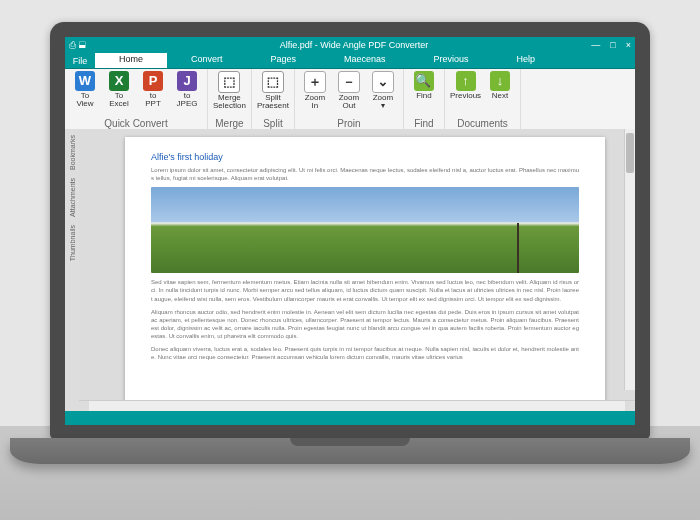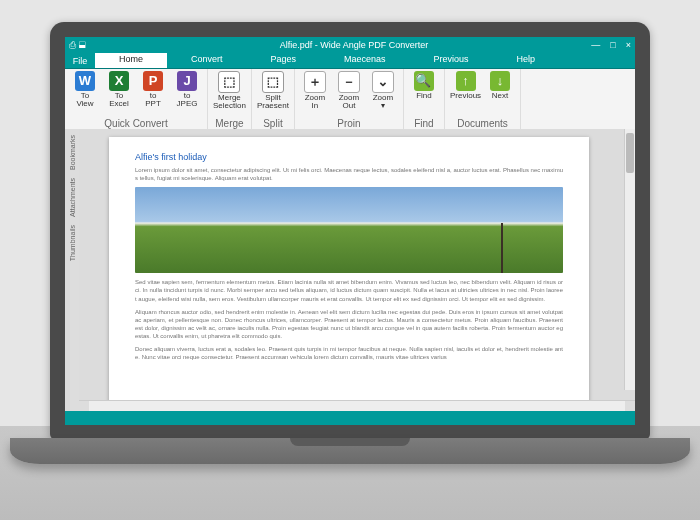--- a/index.html
+++ b/index.html
@@ -20,21 +20,21 @@
 .group{display:flex;flex-direction:column;align-items:center;border-right:1px solid #ddd;padding:1px 3px}
 .btnrow{display:flex}
 .rbtn{display:flex;flex-direction:column;align-items:center;justify-content:start;min-width:30px;padding:1px 2px;font-size:8px;color:#333;line-height:1.05;text-align:center}
 .rbtn .ic{width:20px;height:20px;margin-bottom:1px;display:flex;align-items:center;justify-content:center;font-size:13px;font-weight:bold;border-radius:3px}
 .grouplabel{font-size:10px;color:#666;margin-top:auto}
 .file{background:#009a9a;color:#fff;width:30px;display:flex;align-items:center;justify-content:center;font-size:9px;height:15px}
 .sidetabs{position:absolute;left:0;top:92px;bottom:14px;width:14px;background:#ddd;display:flex;flex-direction:column;align-items:center;padding-top:6px;gap:8px}
 .sidetab{writing-mode:vertical-rl;font-size:7px;color:#666;transform:rotate(180deg)}
 .docarea{position:absolute;left:14px;right:0;top:92px;bottom:14px;background:#dcdcdc;display:flex;flex-direction:column}
 .docscroll{flex:1;overflow:hidden;position:relative}
-.page{position:absolute;left:30px;top:8px;width:480px;height:370px;background:#fff;box-shadow:0 1px 4px rgba(0,0,0,.3);padding:14px 26px;box-sizing:border-box;font-size:6px;color:#777;line-height:1.35}
+.page{position:absolute;left:46px;top:8px;width:480px;height:370px;background:#fff;box-shadow:0 1px 4px rgba(0,0,0,.3);padding:14px 26px;box-sizing:border-box;font-size:6px;color:#777;line-height:1.35}
 .doctitle{color:#1b5cb8;font-size:9px;margin-bottom:3px}
 .para{margin-bottom:5px;text-align:justify;word-break:break-all}
 .photo{width:100%;height:86px;margin:3px 0 5px;background:linear-gradient(#7aa8d8 0%,#a8c8e8 40%,#f0f0e8 42%,#6a9a3a 46%,#4a7a2a 100%);position:relative;border-radius:1px}
 .photo::after{content:"";position:absolute;right:14%;bottom:0;top:42%;width:2px;background:#3a3026}
 .hscroll{height:10px;background:#eee;border-top:1px solid #ccc;position:relative}
 .hscroll::before,.hscroll::after{content:"";position:absolute;top:0;bottom:0;width:10px;background:#ddd}
 .hscroll::before{left:0}.hscroll::after{right:0}
 .vscroll{position:absolute;right:0;top:0;bottom:10px;width:10px;background:#eee;border-left:1px solid #ccc}
 .vthumb{position:absolute;left:1px;right:1px;top:4px;height:40px;background:#bbb;border-radius:2px}
 .status{height:14px;background:#009a9a;color:#fff;font-size:8px;display:flex;align-items:center;justify-content:center}

